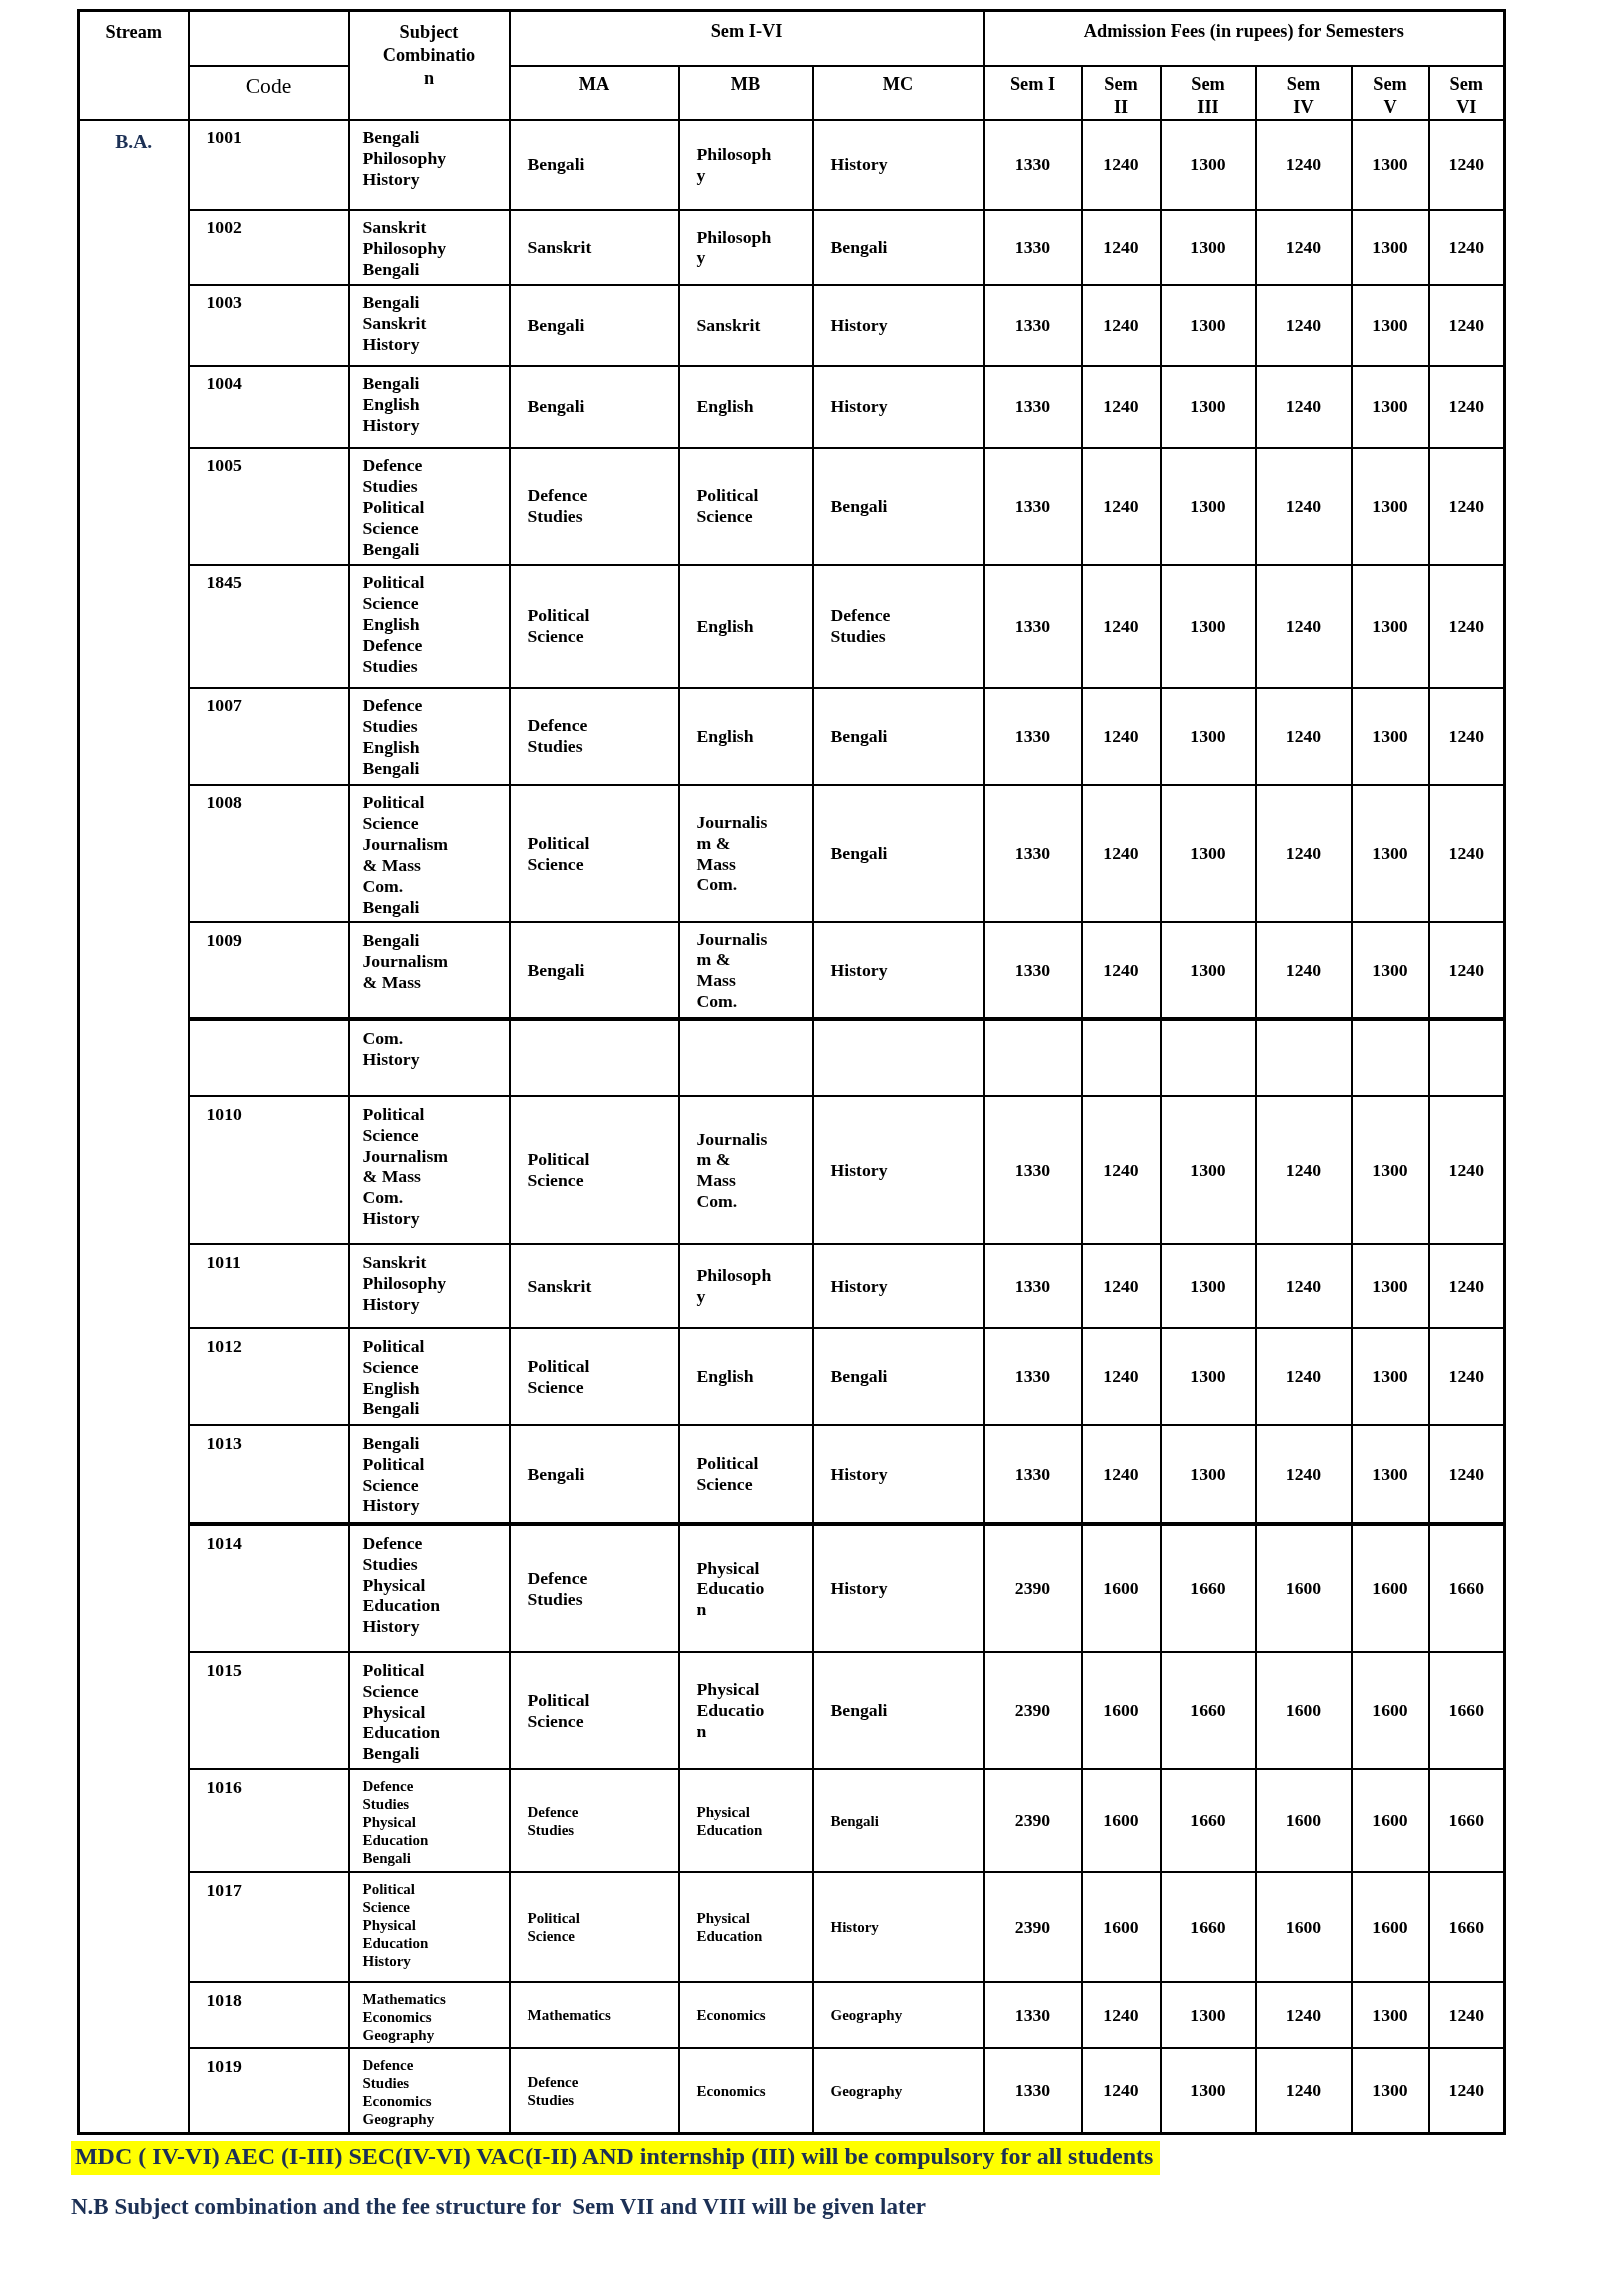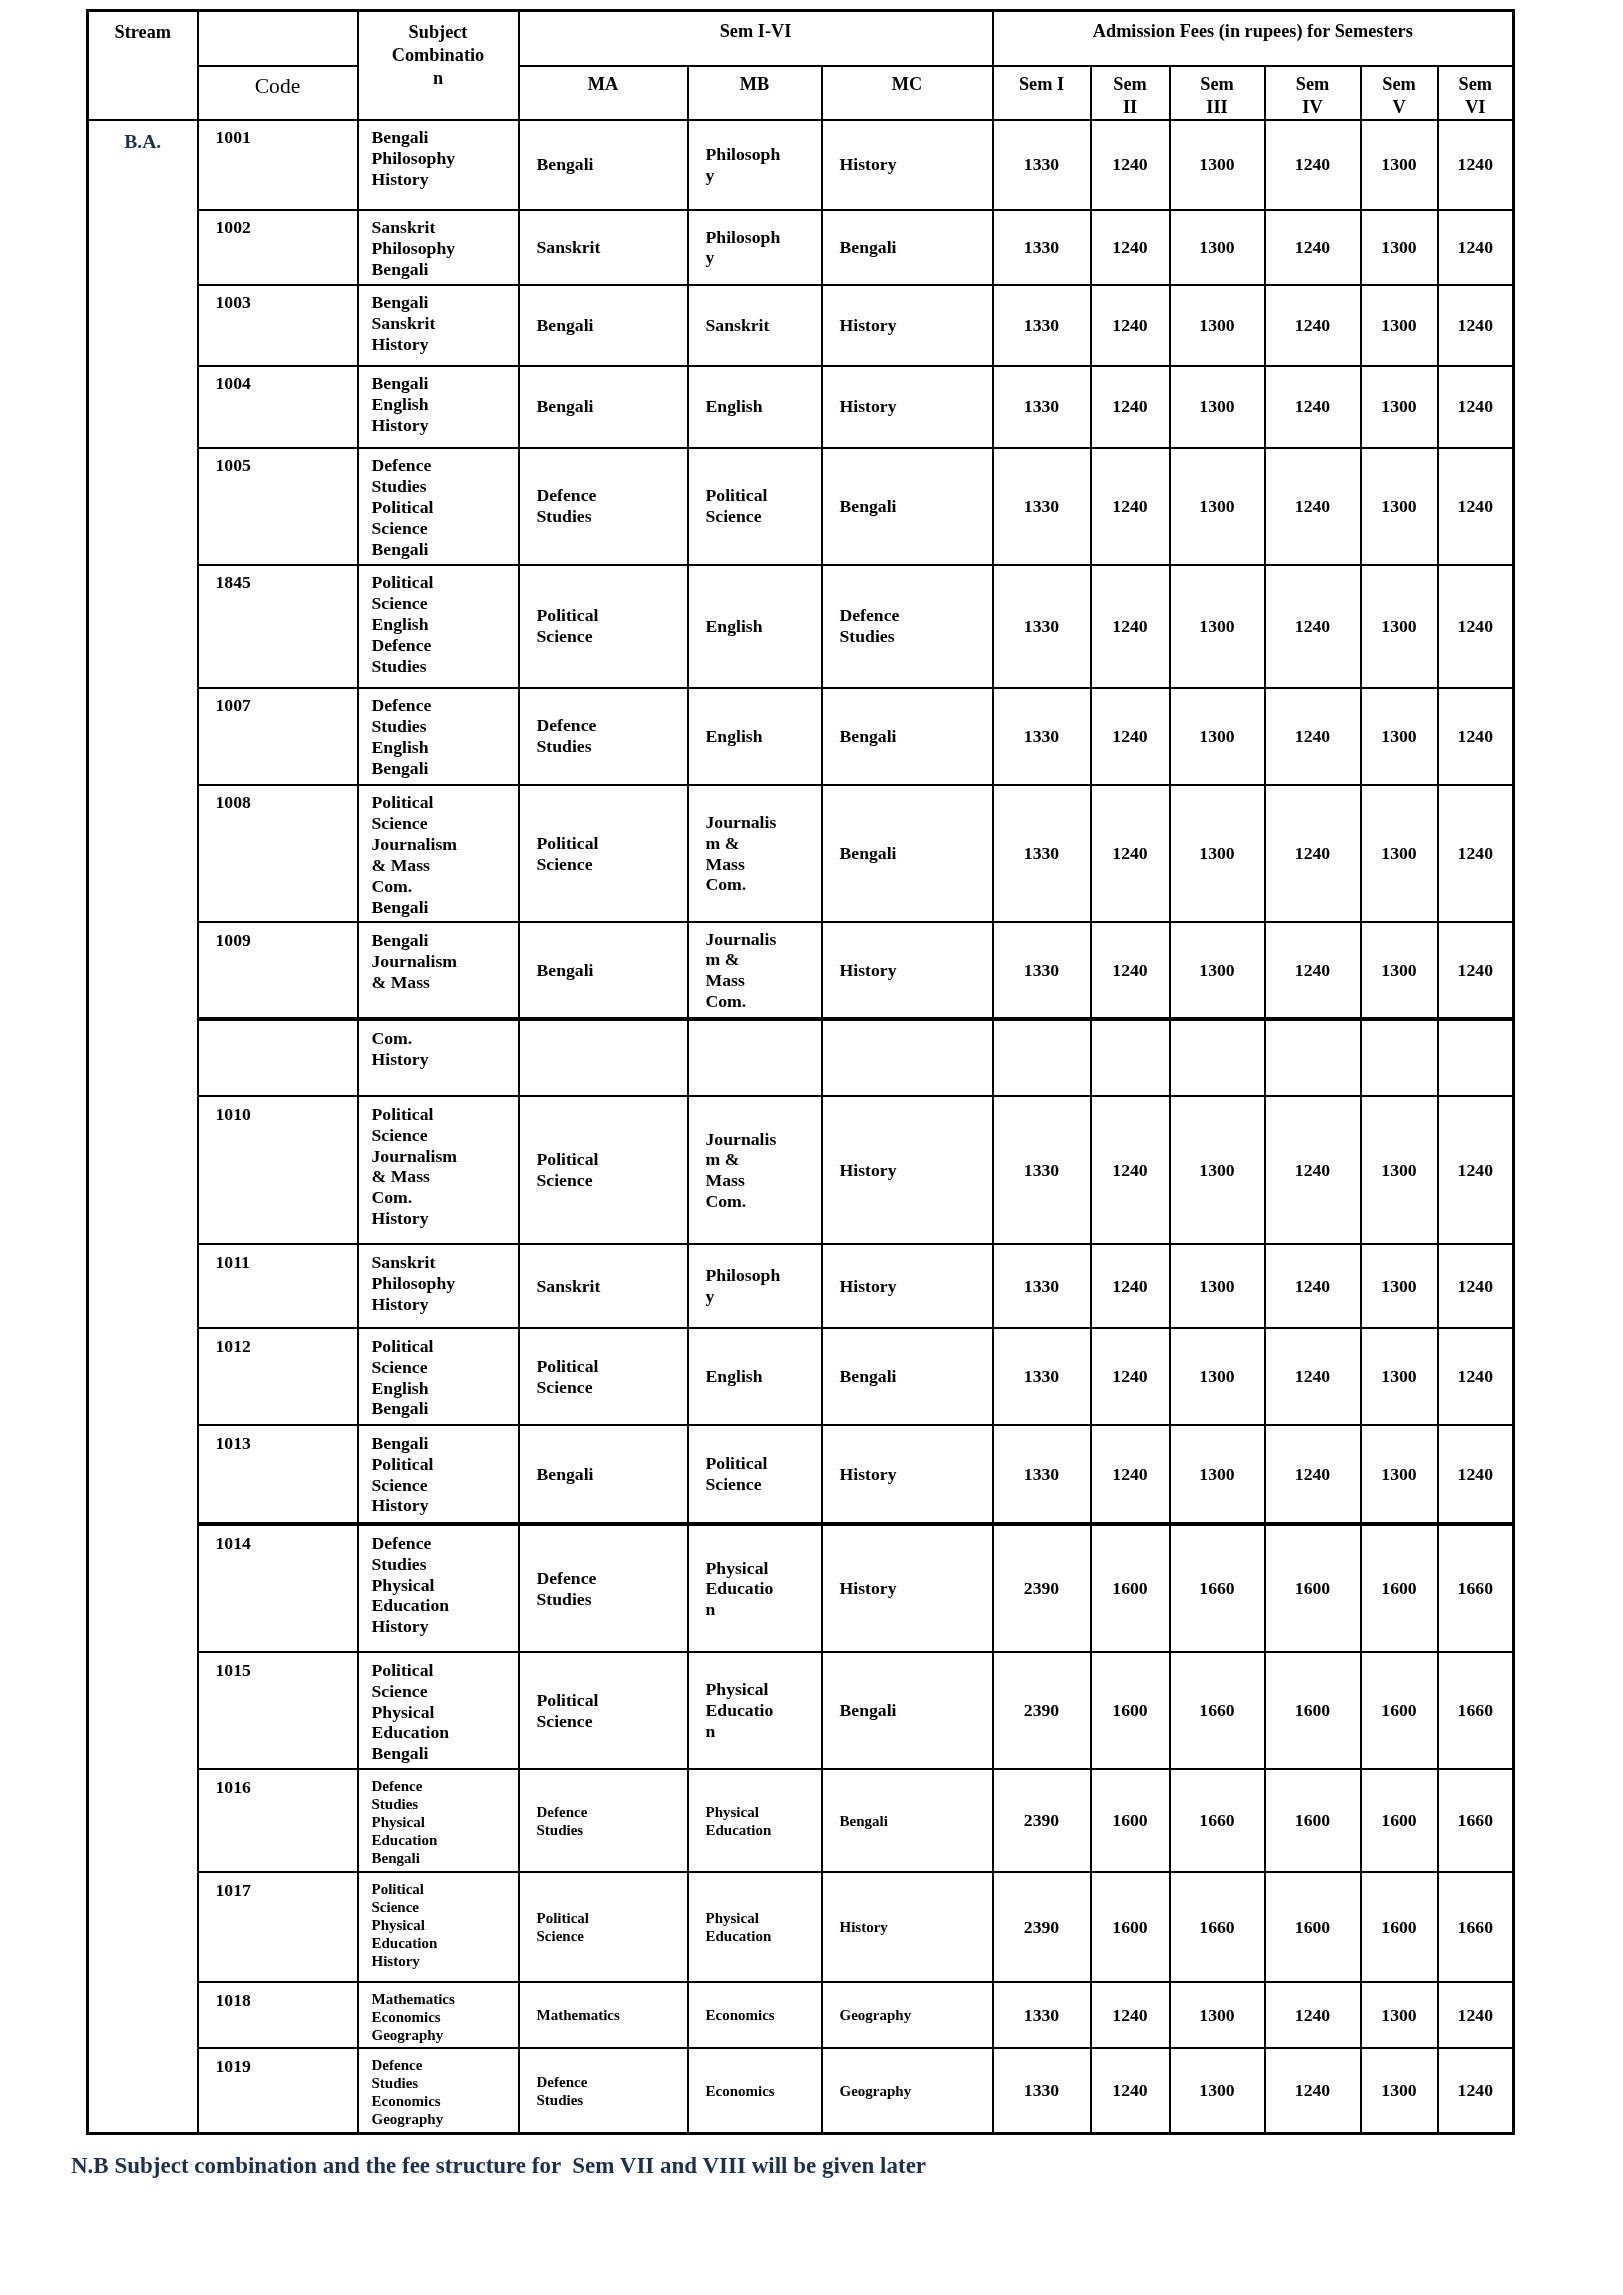--- a/index.html
+++ b/index.html
@@ -30,21 +30,21 @@
     font-weight:bold;
     line-height:1.28;
     color:var(--navy);
     white-space:pre-line;
   }
   table.combo{
     table-layout:fixed;
     border-collapse:collapse;
     border:3.9px solid var(--ink);
     width:1269px;
-    margin-left:15px;
+    margin-left:6px;
   }
   table.combo th, table.combo td{
     border:2.6px solid var(--ink);
     white-space:pre-line;
     overflow:hidden;
   }
   
   thead th{
     font-weight:bold;
     font-size:18.3px;
@@ -523,17 +523,20 @@
           <td class="fee-cell">1240</td>
           <td class="fee-cell">1300</td>
           <td class="fee-cell">1240</td>
           <td class="fee-cell">1300</td>
           <td class="fee-cell">1240</td>
         </tr>
       </tbody>
   </table>
 
   <div class="notes">
+    <div class="highlight-note">
+      <span>MDC ( IV-VI) AEC (I-III) SEC(IV-VI) VAC(I-II) AND internship (III) will be compulsory for all students</span>
+    </div>
     <div class="nb-note">N.B Subject combination and the fee structure for &nbsp;Sem VII and VIII will be given later</div>
   </div>
 
 </div>
 
 
 </body></html>

